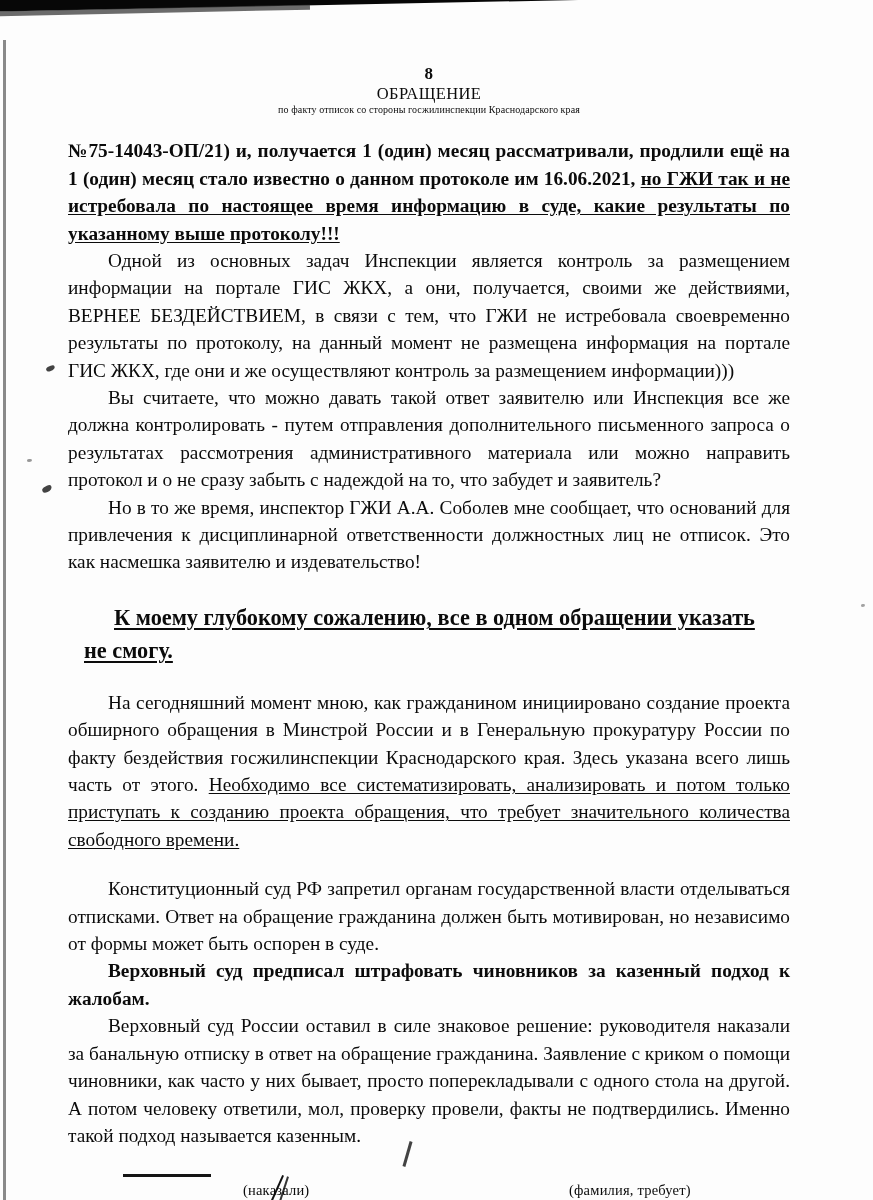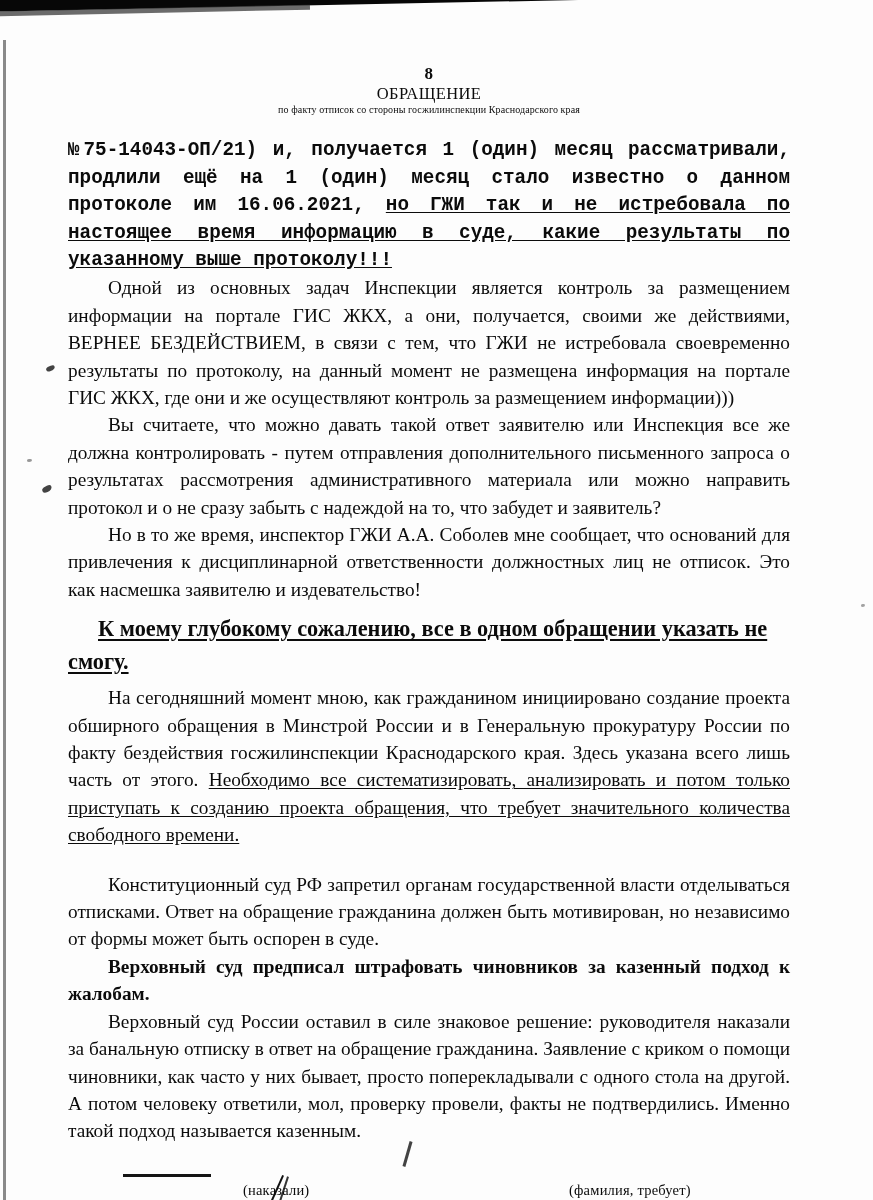--- a/index.html
+++ b/index.html
@@ -82,26 +82,26 @@
 
   p.para {
     margin: 0;
     text-align: justify;
     text-justify: inter-word;
     font-size: 19.3px;
     line-height: 27.4px;
     text-indent: 40px;
     letter-spacing: 0px;
   }
-  p.para.noindent { text-indent: 0; font-family: Liberation Mono, monospace; }
+  p.para.noindent { text-indent: 0; }
   p.bold { font-weight: bold; }
   .u { text-decoration: underline; text-underline-offset: 2px; }
 
   .bigheading {
-    margin: 0;
+    margin: 16px;
     font-weight: bold;
     font-size: 22.3px;
     line-height: 33px;
     text-indent: 30px;
     text-decoration: underline;
     text-underline-offset: 3px;
     text-align: left;
   }
 
   .subheading {

